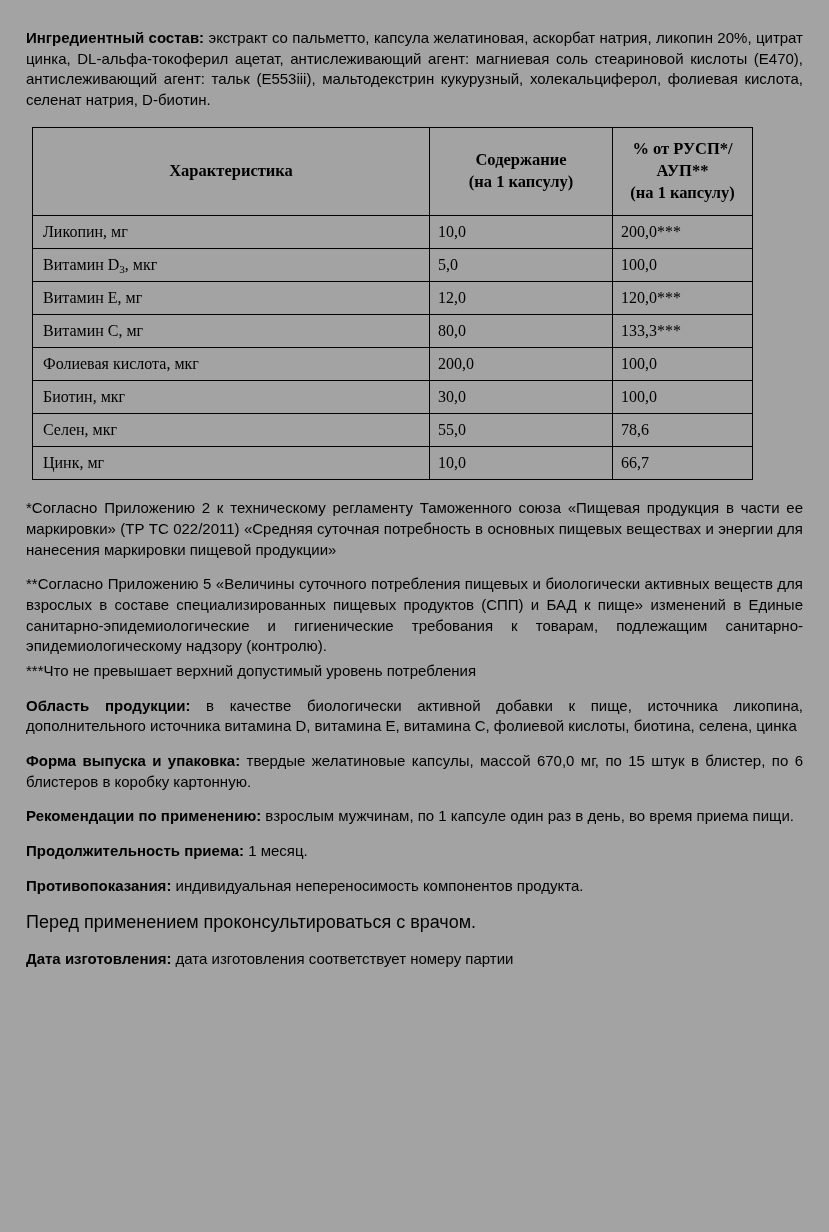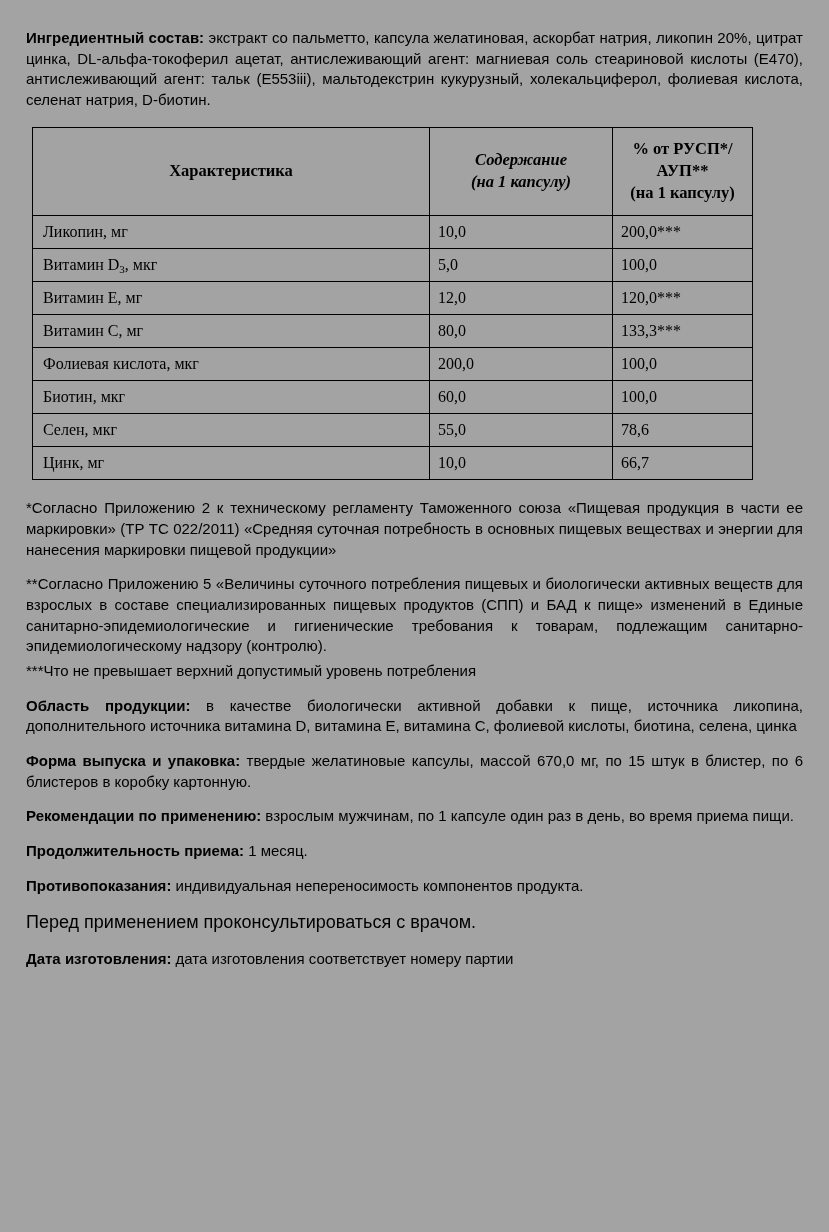--- a/index.html
+++ b/index.html
@@ -54,21 +54,20 @@
     font-size: 16.5px;
     line-height: 1.35;
     padding-top: 10px;
     padding-bottom: 10px;
   }
   table.spec thead th.first {
     width: 380px;
   }
   table.spec thead th.second {
     width: 166px;
-    font-style: italic;
   }
   table.spec tbody td.name {
     text-align: left;
     padding-left: 10px;
     padding-top: 5px;
     padding-bottom: 5px;
   }
   table.spec tbody td.val,
   table.spec tbody td.pct {
     text-align: left;
@@ -142,21 +141,21 @@
         <td class="val">80,0</td>
         <td class="pct">133,3***</td>
       </tr>
       <tr>
         <td class="name"><span>Фолиевая кислота, мкг</span><sub></sub><span></span></td>
         <td class="val">200,0</td>
         <td class="pct">100,0</td>
       </tr>
       <tr>
         <td class="name"><span>Биотин, мкг</span><sub></sub><span></span></td>
-        <td class="val">60,0</td>
+        <td class="val">30,0</td>
         <td class="pct">100,0</td>
       </tr>
       <tr>
         <td class="name"><span>Селен, мкг</span><sub></sub><span></span></td>
         <td class="val">55,0</td>
         <td class="pct">78,6</td>
       </tr>
       <tr>
         <td class="name"><span>Цинк, мг</span><sub></sub><span></span></td>
         <td class="val">10,0</td>

